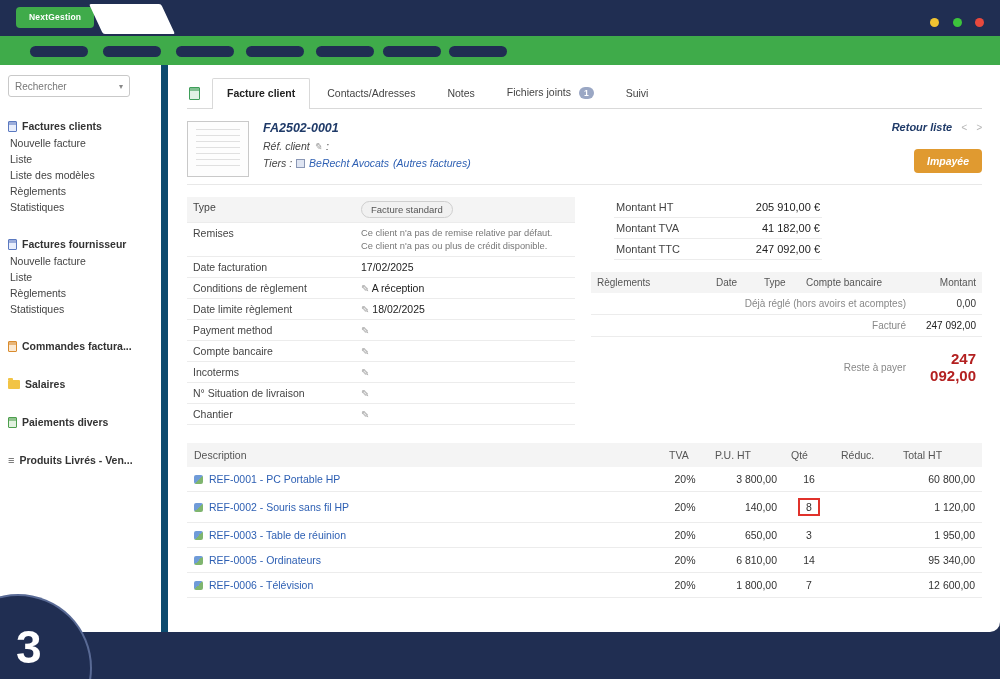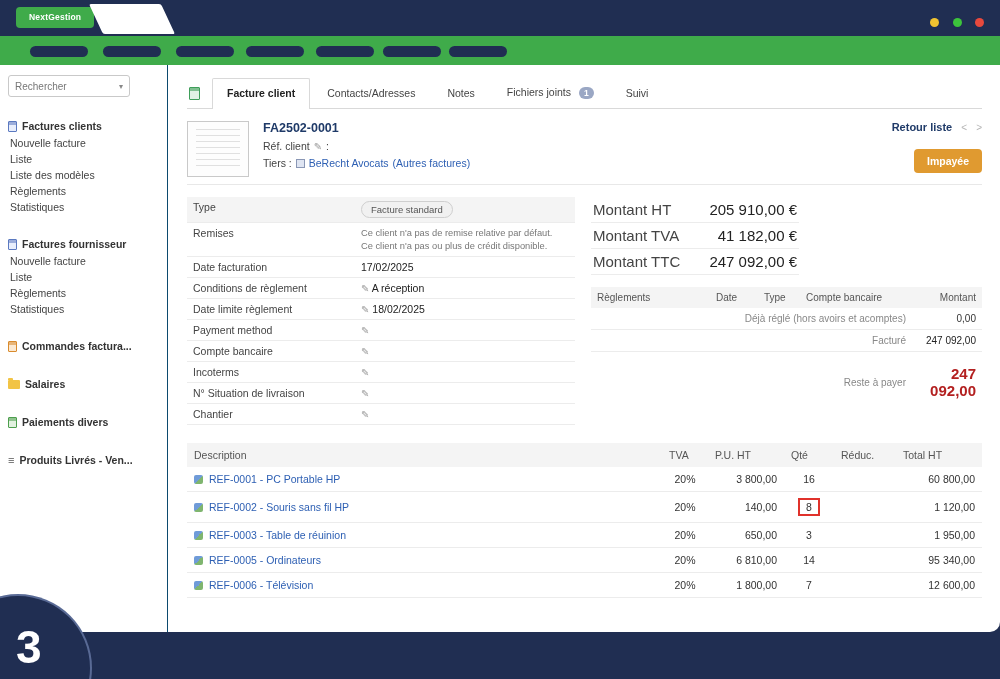--- a/index.html
+++ b/index.html
@@ -30,21 +30,21 @@
   .dot.y { background:#f0c330; } .dot.g { background:#3cc43c; } .dot.r { background:#e8493d; }
 
   
   .menubar { position:absolute; top:36px; left:0; right:0; height:29px; background:#3fab4a; }
   .pill { position:absolute; top:10px; height:11px; width:58px; border-radius:6px; background:#202e52; }
   .p1{left:30px;} .p2{left:103px;} .p3{left:176px;} .p4{left:246px;}
   .p5{left:316px;} .p6{left:383px;} .p7{left:449px;}
 
   
   .content { position:absolute; top:65px; left:0; right:0; bottom:47px; background:#fff; border-radius:0 0 10px 10px; }
-  .sidebar { position:absolute; left:0; top:0; bottom:0; width:168px; border-right:1px solid #0c4a6e; border-radius:0 0 0 10px; padding-top:8px; }
+  .sidebar { position:absolute; left:0; top:0; bottom:0; width:168px; border-right:7px solid #0c4a6e; border-radius:0 0 0 10px; padding-top:8px; }
   .main { position:absolute; left:169px; right:0; top:0; bottom:0; border-radius:0 0 10px 0; padding:0 18px; overflow:hidden; }
 
   
   .search-select {
     margin:2px 8px 12px; width:122px; height:22px;
     border:1px solid #c9c9c9; border-radius:3px;
     display:flex; align-items:center; justify-content:space-between;
     padding:0 6px; font-size:10px; color:#777; background:#fff;
   }
   .caret { font-size:8px; color:#888; }
@@ -60,21 +60,21 @@
   .list-glyph { font-size:11px; color:#555; line-height:1; }
 
   
   .tabbar { display:flex; align-items:flex-end; gap:2px; height:33px; margin-top:11px; border-bottom:1px solid #d9d9d9; }
   .tab-lead { width:11px; height:13px; margin:0 10px 8px 2px; border:1px solid #3f9e5a; background:#e0f2e4; box-shadow:inset 0 3px 0 rgba(63,158,90,.6); border-radius:1px; }
   .tab { font-size:10.5px; color:#444; padding:8px 14px 9px; cursor:pointer; border:1px solid transparent; border-bottom:none; border-radius:2px 2px 0 0; white-space:nowrap; }
   .tab.active { border-color:#d9d9d9; background:#fff; font-weight:bold; color:#222; margin-bottom:-1px; padding-bottom:10px; }
   .tab-badge { display:inline-block; background:#9aa7c4; color:#fff; font-size:8.5px; border-radius:7px; padding:1px 5px; margin-left:5px; font-weight:bold; }
 
   
-  .inv-header { position:relative; margin-top:10px; padding-bottom:10px; border-bottom:1px solid #e8e8e8; min-height:66px; }
+  .inv-header { position:relative; margin-top:10px; padding-bottom:10px; border-bottom:1px solid #e8e8e8; min-height:66px;font-style:italic; }
   .thumb { position:absolute; left:0; top:2px; width:62px; height:56px; border:1px solid #c9c9c9; background:#fdfdfd; cursor:pointer; }
   .thumb-lines { position:absolute; inset:7px 8px; background:repeating-linear-gradient(to bottom,#d9d9d9 0 1px,transparent 1px 6px); opacity:.8; }
   .inv-info { margin-left:76px; padding-top:2px; }
   .inv-ref { font-size:12.5px; font-weight:bold; color:#1f3a68; }
   .inv-line { font-size:10.5px; color:#444; margin-top:5px; display:flex; align-items:center; gap:4px; }
   .pencil { color:#9a9a9a; font-size:10px; cursor:pointer; }
   .link { color:#2d5fb3; text-decoration:none; cursor:pointer; }
   .company-icon { width:9px; height:9px; border:1px solid #8a97b5; background:#dfe5f2; display:inline-block; }
   .back-list { position:absolute; right:0; top:2px; font-size:11px; font-weight:bold; color:#1f3a68; cursor:pointer; }
   .nav-arrow { color:#b5b5b5; font-weight:normal; font-size:10px; margin-left:6px; cursor:pointer; }
@@ -86,21 +86,21 @@
   .col-right { flex:1; }
 
   .ftable { width:100%; border-collapse:collapse; font-size:10.5px; }
   .ftable td { padding:4px 6px; border-bottom:1px solid #ececec; vertical-align:top; }
   .flabel { width:168px; color:#444; }
   .fvalue { color:#222; }
   .fr-head { background:#f4f4f4; }
   .type-badge { display:inline-block; border:1px solid #cfcfcf; background:#f1f1f1; color:#555; border-radius:9px; padding:2px 9px; font-size:9.5px; }
   .small-note { font-size:9.3px; color:#777; line-height:1.35; display:block; }
 
-  .amounts { width:208px; font-size:15px; }
+  .amounts { width:208px; font-size:11px;margin-left:23px; }
   .amt-row { display:flex; justify-content:space-between; padding:4px 2px; border-bottom:1px solid #ececec; }
   .amt-label { color:#444; } .amt-val { color:#222; }
 
   .ptable { width:100%; border-collapse:collapse; font-size:10px; margin-top:12px; }
   .ptable th { background:#f4f4f4; color:#555; font-weight:normal; padding:5px 6px; text-align:left; white-space:nowrap; }
   .ptable th.r, .ptable td.r { text-align:right; }
   .ptable td { padding:5px 6px; border-bottom:1px solid #ececec; }
   .muted-r { text-align:right; color:#888; }
   .billed-val { color:#222; }
   .reste-row td { border-bottom:none; padding-top:13px; }

